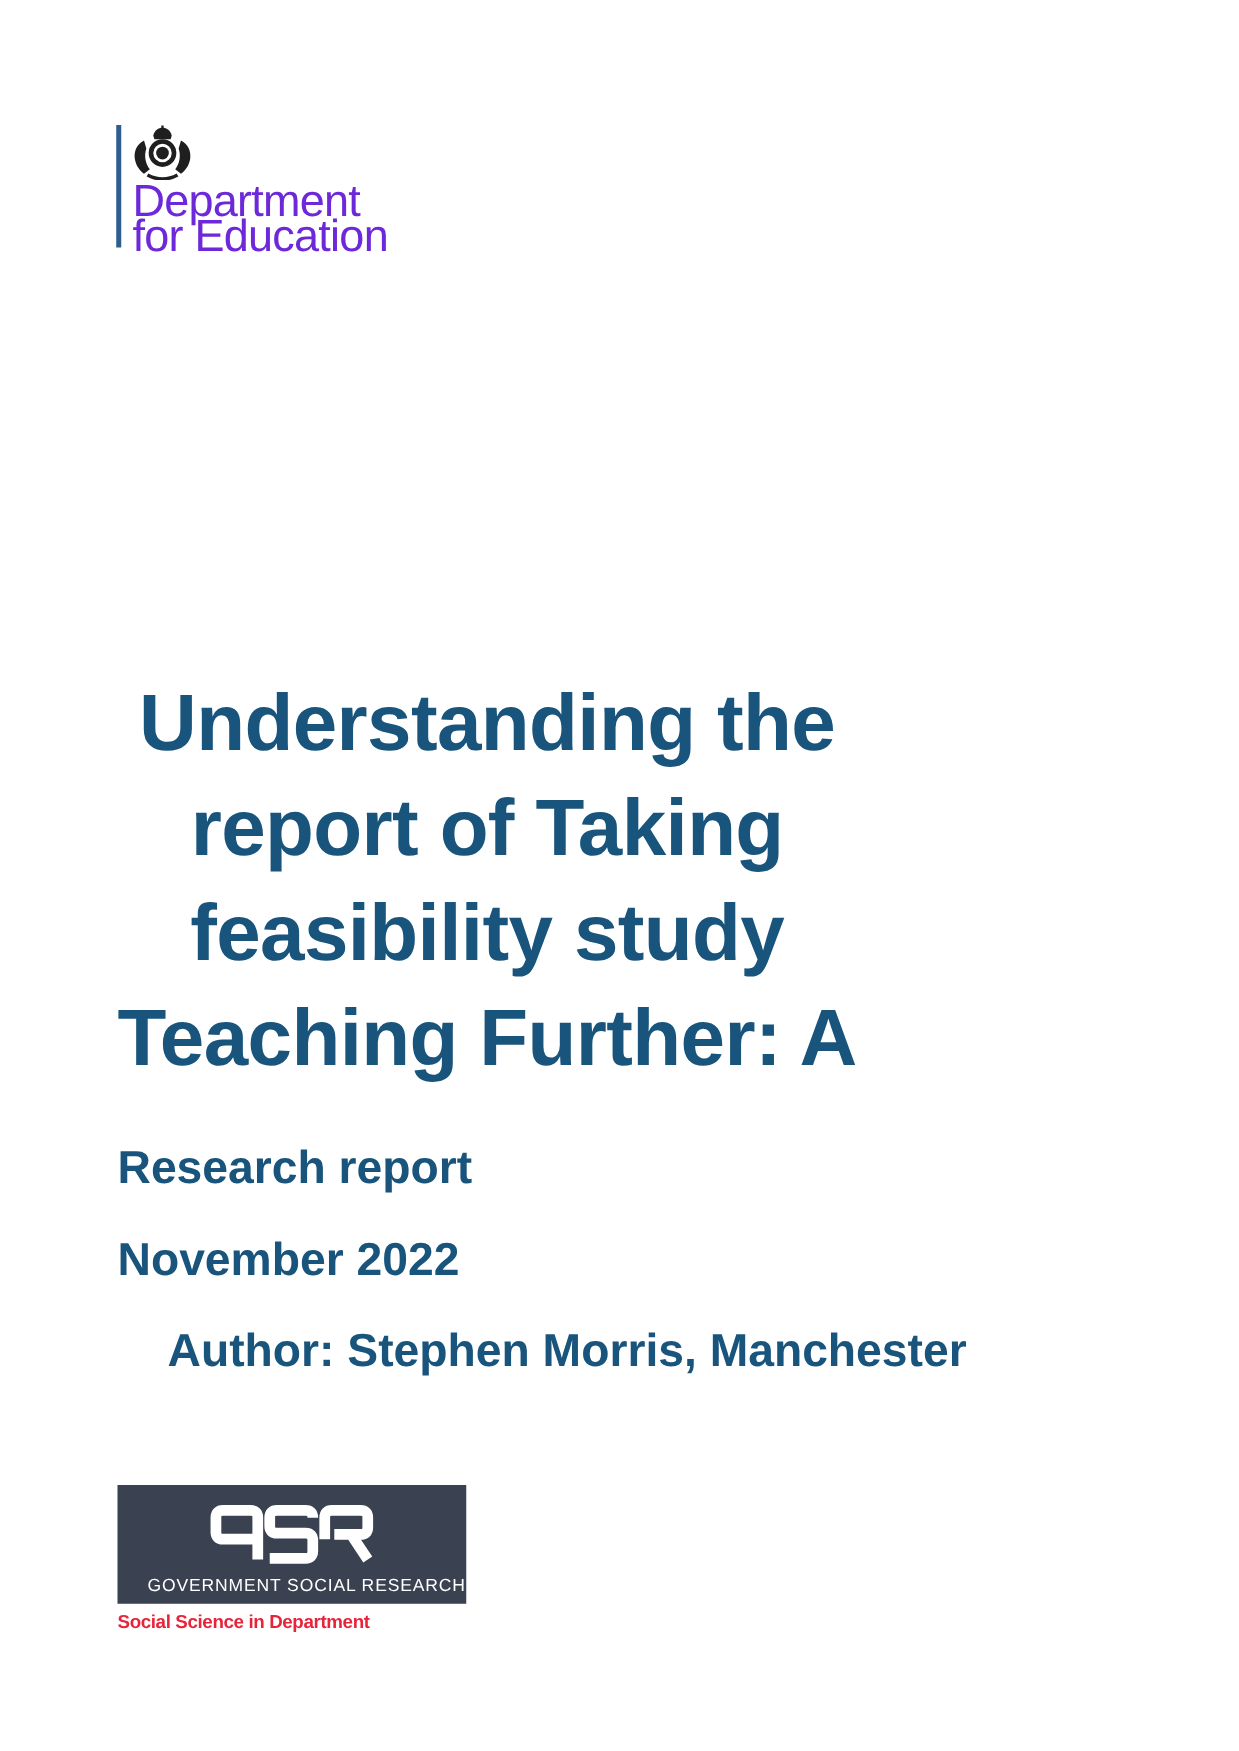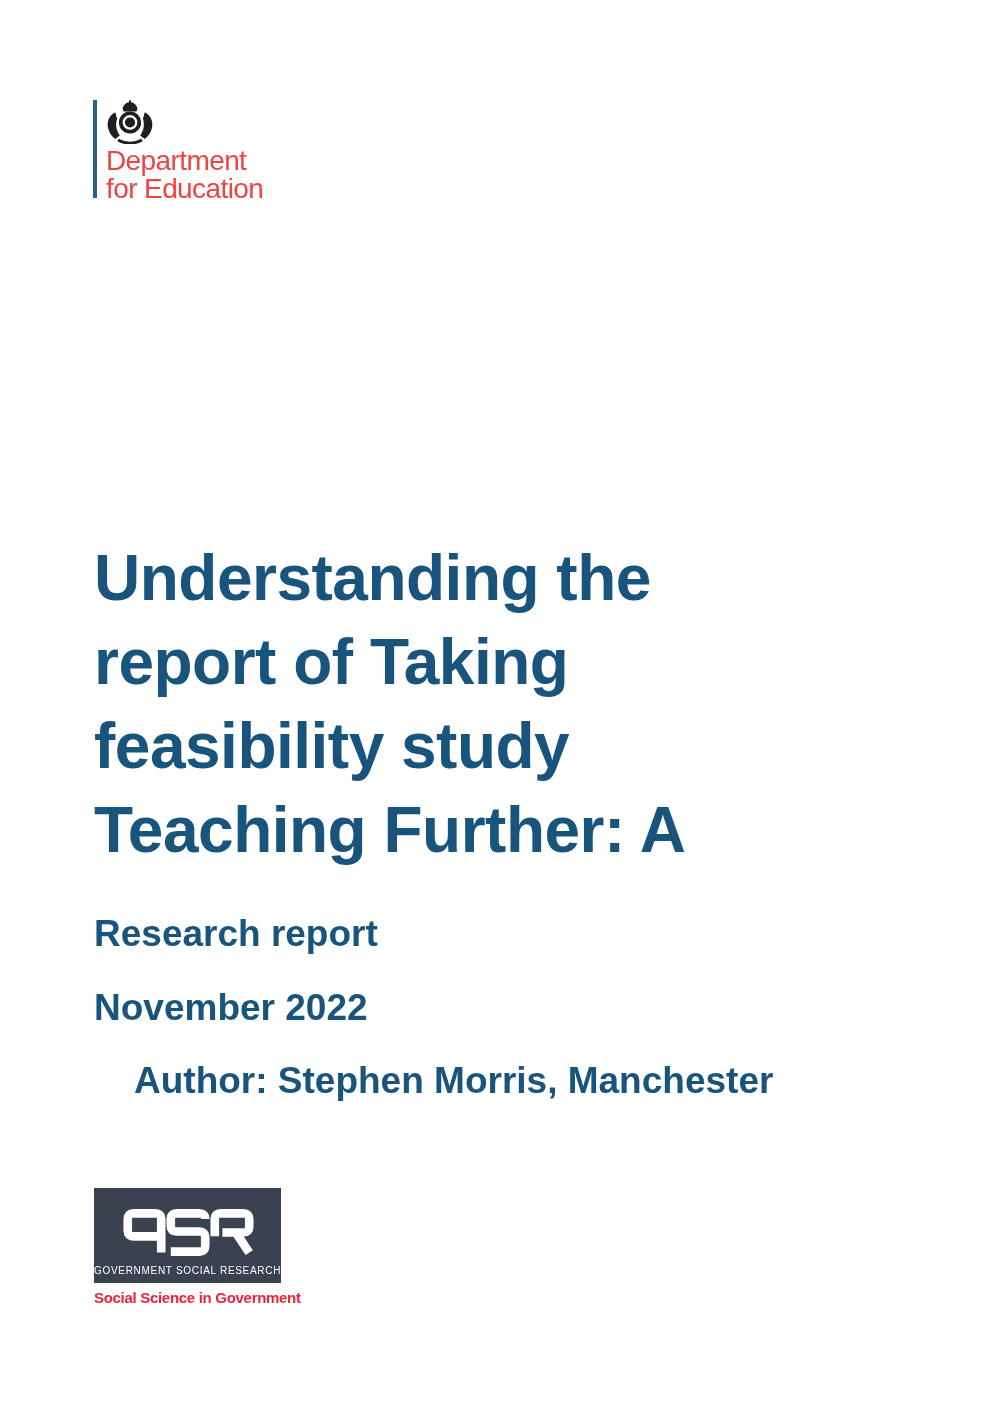--- a/index.html
+++ b/index.html
@@ -11,39 +11,39 @@
     overflow: hidden;
     font-family: "Liberation Sans", sans-serif;
   }
 
   
   .dfe-logo { position: absolute; left: 93px; top: 100px; display: flex; align-items: stretch; }
   .dfe-bar { width: 4px; height: 98px; background: #2d5e8d; }
   .dfe-inner { margin-left: 9px; }
   .dfe-crest { display: block; width: 48px; height: 44px; margin: 0 0 3px 0; }
   .dfe-text {
-    font-size: 28px;
+    font-size: 36px;
     line-height: 28px;
     letter-spacing: -0.6px;
-    color: #ef4444;
+    color: #6d28d9;
   }
 
   
   .cover-title {
     position: absolute;
     left: 94px;
     top: 536px;
     margin: 0;
     font-size: 64px;
     line-height: 84px;
     font-weight: bold;
     color: #18547b;
     letter-spacing: -0.5px;
   }
-  .cover-title span { display: block; }
+  .cover-title span { display: block; text-align: center; }
   .cover-sub {
     position: absolute;
     left: 94px;
     margin: 0;
     font-size: 37px;
     line-height: 46px;
     font-weight: bold;
     color: #18547b;
   }
   .sub-report  { top: 911px; }
@@ -60,23 +60,24 @@
     background: #3a4150;
     display: flex;
     flex-direction: column;
     align-items: center;
     justify-content: flex-end;
     padding-bottom: 7px;
   }
   .gsr-acronym { display: block; width: 132px; height: 51px; margin-bottom: 7px; }
   .gsr-caption {
     color: #ffffff;
-    font-size: 10px;
+    font-size: 14px;
     letter-spacing: 0.7px;
     white-space: nowrap;
+    margin-left: 24px;
   }
   .gsr-tagline {
     margin-top: 6px;
     color: #e8243a;
     font-size: 15px;
     font-weight: bold;
     letter-spacing: -0.3px;
     white-space: nowrap;
   }
 </style>
@@ -133,16 +134,16 @@
             <path d="M41 47 L41 12 Q41 6 35 6 L12 6 Q6 6 6 12 L6 24 Q6 30 12 30 L41 30"></path>
 
             <path d="M87 12 Q87 6 81 6 L57 6 Q51 6 51 12 L51 19 Q51 25 57 25 L81 25 Q87 25 87 31 L87 40 Q87 46 81 46 L51 46"></path>
 
             <path d="M97 30 L97 12 Q97 6 103 6 L127 6 Q133 6 133 12 L133 20 Q133 26 127 26 L105 26 M119 26 L133 47"></path>
           </g>
         </svg>
         <div class="gsr-caption">GOVERNMENT SOCIAL RESEARCH</div>
       </div>
     </div>
-    <div class="gsr-tagline">Social Science in Government</div>
+    <div class="gsr-tagline">Social Science in Department</div>
   </footer>
 
 </div>
 
 </body></html>

